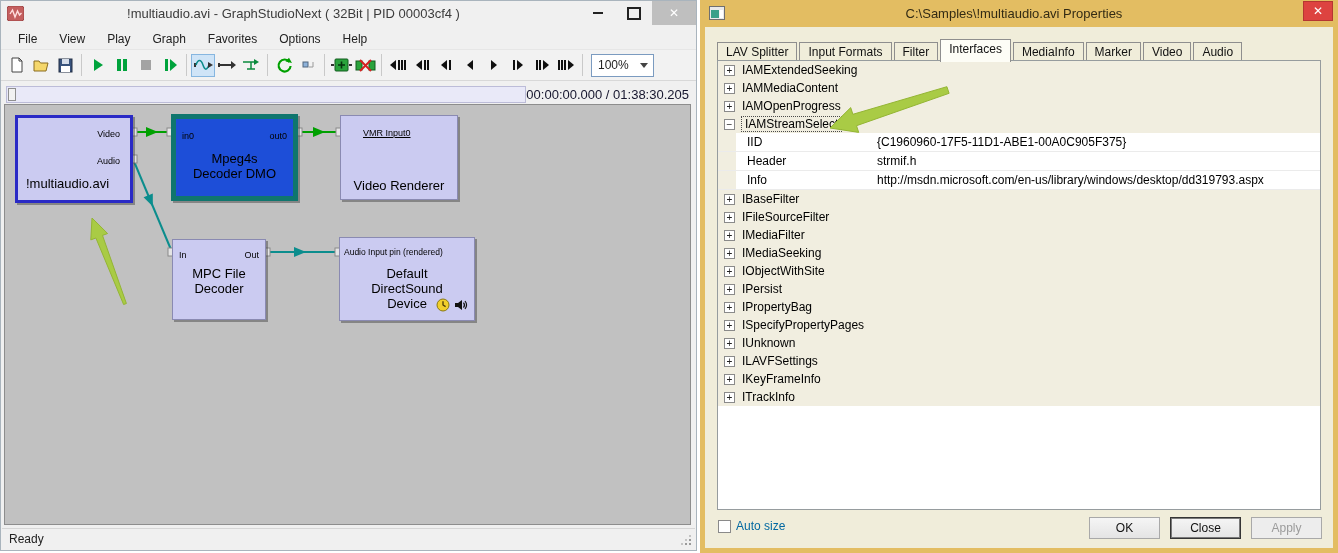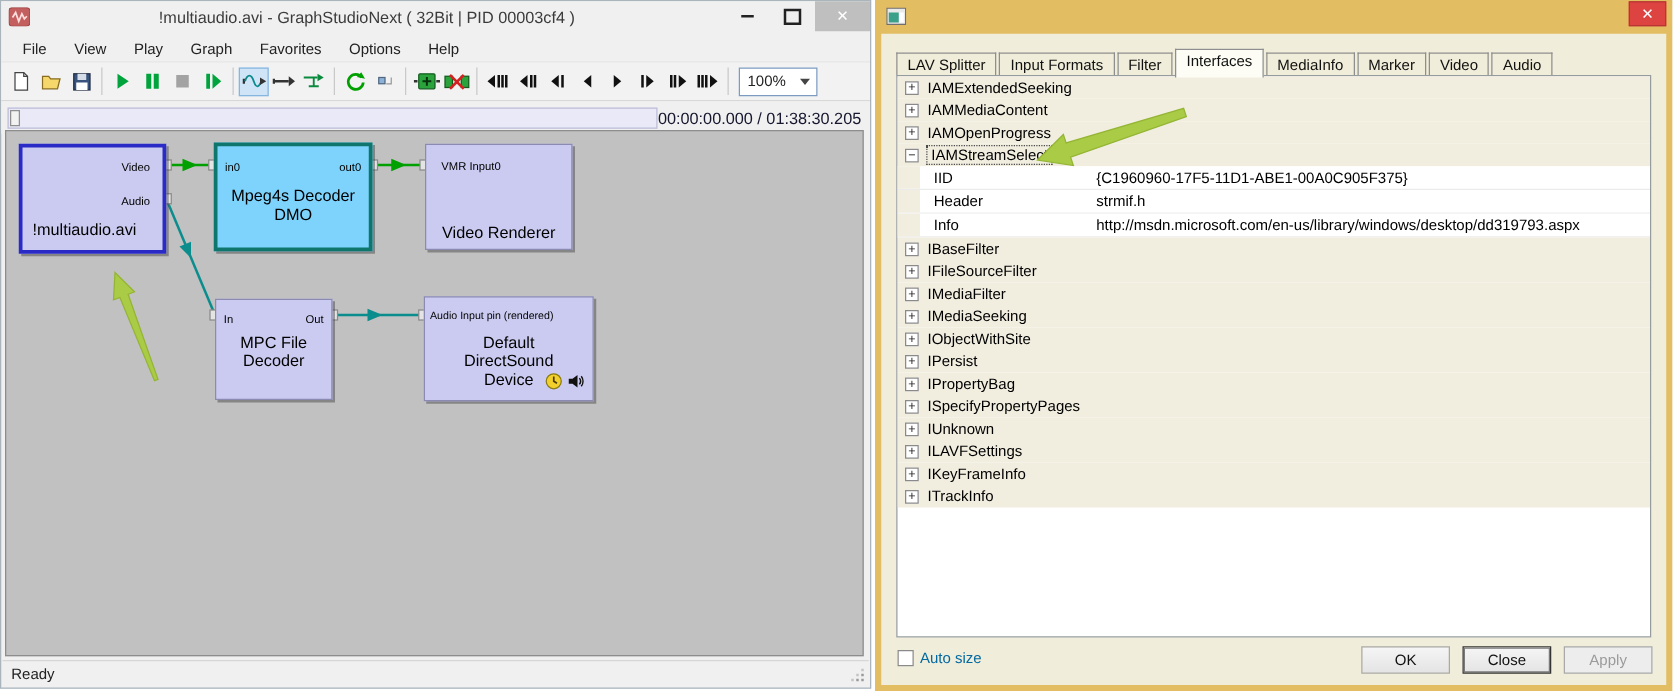--- a/index.html
+++ b/index.html
@@ -31,21 +31,21 @@
   .seektime{margin-left:auto;font-size:13px;color:#16162e;padding-right:2px;white-space:nowrap;}
   .grapharea{position:absolute;left:3px;top:103px;width:687px;height:421px;background:#c1c1c1;border:1px solid #8d8d8d;box-sizing:border-box;overflow:hidden;}
   .statusbar{position:absolute;left:1px;right:1px;bottom:1px;height:21px;background:#f0f0f0;border-top:1px solid #d6d6d6;font-size:12px;color:#222;padding:3px 0 0 7px;box-sizing:border-box;}
   .grip{position:absolute;right:4px;bottom:4px;width:10px;height:10px;}
   .grip::before{content:"";position:absolute;right:0;bottom:0;width:2px;height:2px;background:#9a9a9a;
      box-shadow:-4px 0 #9a9a9a,0 -4px #9a9a9a,-4px -4px #c4c4c4,-8px 0 #c4c4c4,0 -8px #c4c4c4;}
   
   .fbox{position:absolute;box-sizing:border-box;background:#cbcbf1;border:1px solid #8a8ab2;
         box-shadow:2px 2px 0 rgba(60,60,60,.45);color:#000;text-align:center;}
   .fbox.selected{border:3px solid #2a2ac6;}
-  .fbox.green{background:#7dd3fc;border:3px solid #0f766e;}
+  .fbox.green{background:#1d4ed8;border:5px solid #0f766e;}
   .fname{font-size:13px;line-height:15px;display:block;}
   .pinlab{position:absolute;font-size:9px;color:#000;white-space:nowrap;}
   .conn-overlay,.anno-overlay{position:absolute;left:0;top:0;pointer-events:none;}
   .fbox .corner-icons{position:absolute;right:6px;bottom:8px;display:flex;gap:4px;align-items:center;}
   
   .dlg{position:absolute;left:700px;top:0;width:638px;height:553px;background:#e3bd62;}
   .dlg-titlebar{position:relative;height:27px;}
   .dlg-icon{position:absolute;left:9px;top:6px;}
   .dlg-title{position:absolute;left:30px;right:40px;top:6px;text-align:center;font-size:13px;color:#332b14;}
   .dlg-close{position:absolute;right:5px;top:1px;width:30px;height:20px;background:#dd4340;color:#fff;
@@ -297,21 +297,21 @@
       <span class="fname" style="position:absolute;left:8px;bottom:9px;">!multiaudio.avi</span>
     </div>
 
     <div class="fbox green" style="left:166px;top:9px;width:127px;height:87px;">
       <span class="pinlab" style="left:6px;top:12px;">in0</span>
       <span class="pinlab" style="right:6px;top:12px;">out0</span>
       <span class="fname" style="padding:32px 10px 0;">Mpeg4s Decoder DMO</span>
     </div>
 
     <div class="fbox" style="left:335px;top:10px;width:118px;height:85px;">
-      <span class="pinlab" style="left:12px;top:12px;">VMR Input0</span>
+      <span class="pinlab" style="left:22px;top:12px;text-decoration:underline;">VMR Input0</span>
       <span class="fname" style="padding-top:30px;margin-top:32px;">Video Renderer</span>
     </div>
 
     <div class="fbox" style="left:167px;top:134px;width:94px;height:81px;">
       <span class="pinlab" style="left:6px;top:10px;">In</span>
       <span class="pinlab" style="right:6px;top:10px;">Out</span>
       <span class="fname" style="padding:26px 8px 0;">MPC File Decoder</span>
     </div>
 
     <div class="fbox" style="left:334px;top:132px;width:136px;height:84px;">
@@ -343,20 +343,21 @@
 
 <div class="dlg">
   <div class="dlg-titlebar">
     <span class="dlg-icon">
       <svg width="16" height="14">
           <rect x="0.5" y="0.5" width="15" height="13" fill="#e9e9e9" stroke="#6f6f6f"></rect>
           <rect x="2" y="4" width="8" height="8" fill="#3aa089"></rect>
           <rect x="10.5" y="4" width="3.5" height="8" fill="#fff"></rect>
         </svg>
     </span>
+    <span class="dlg-title">C:\Samples\!multiaudio.avi Properties</span>
     <div class="dlg-close">
         <span>✕</span>
       </div>
   </div>
 
   <div class="dlg-client">
     <div class="tabs">
       <div class="tab">LAV Splitter</div>
       <div class="tab">Input Formats</div>
       <div class="tab">Filter</div>

